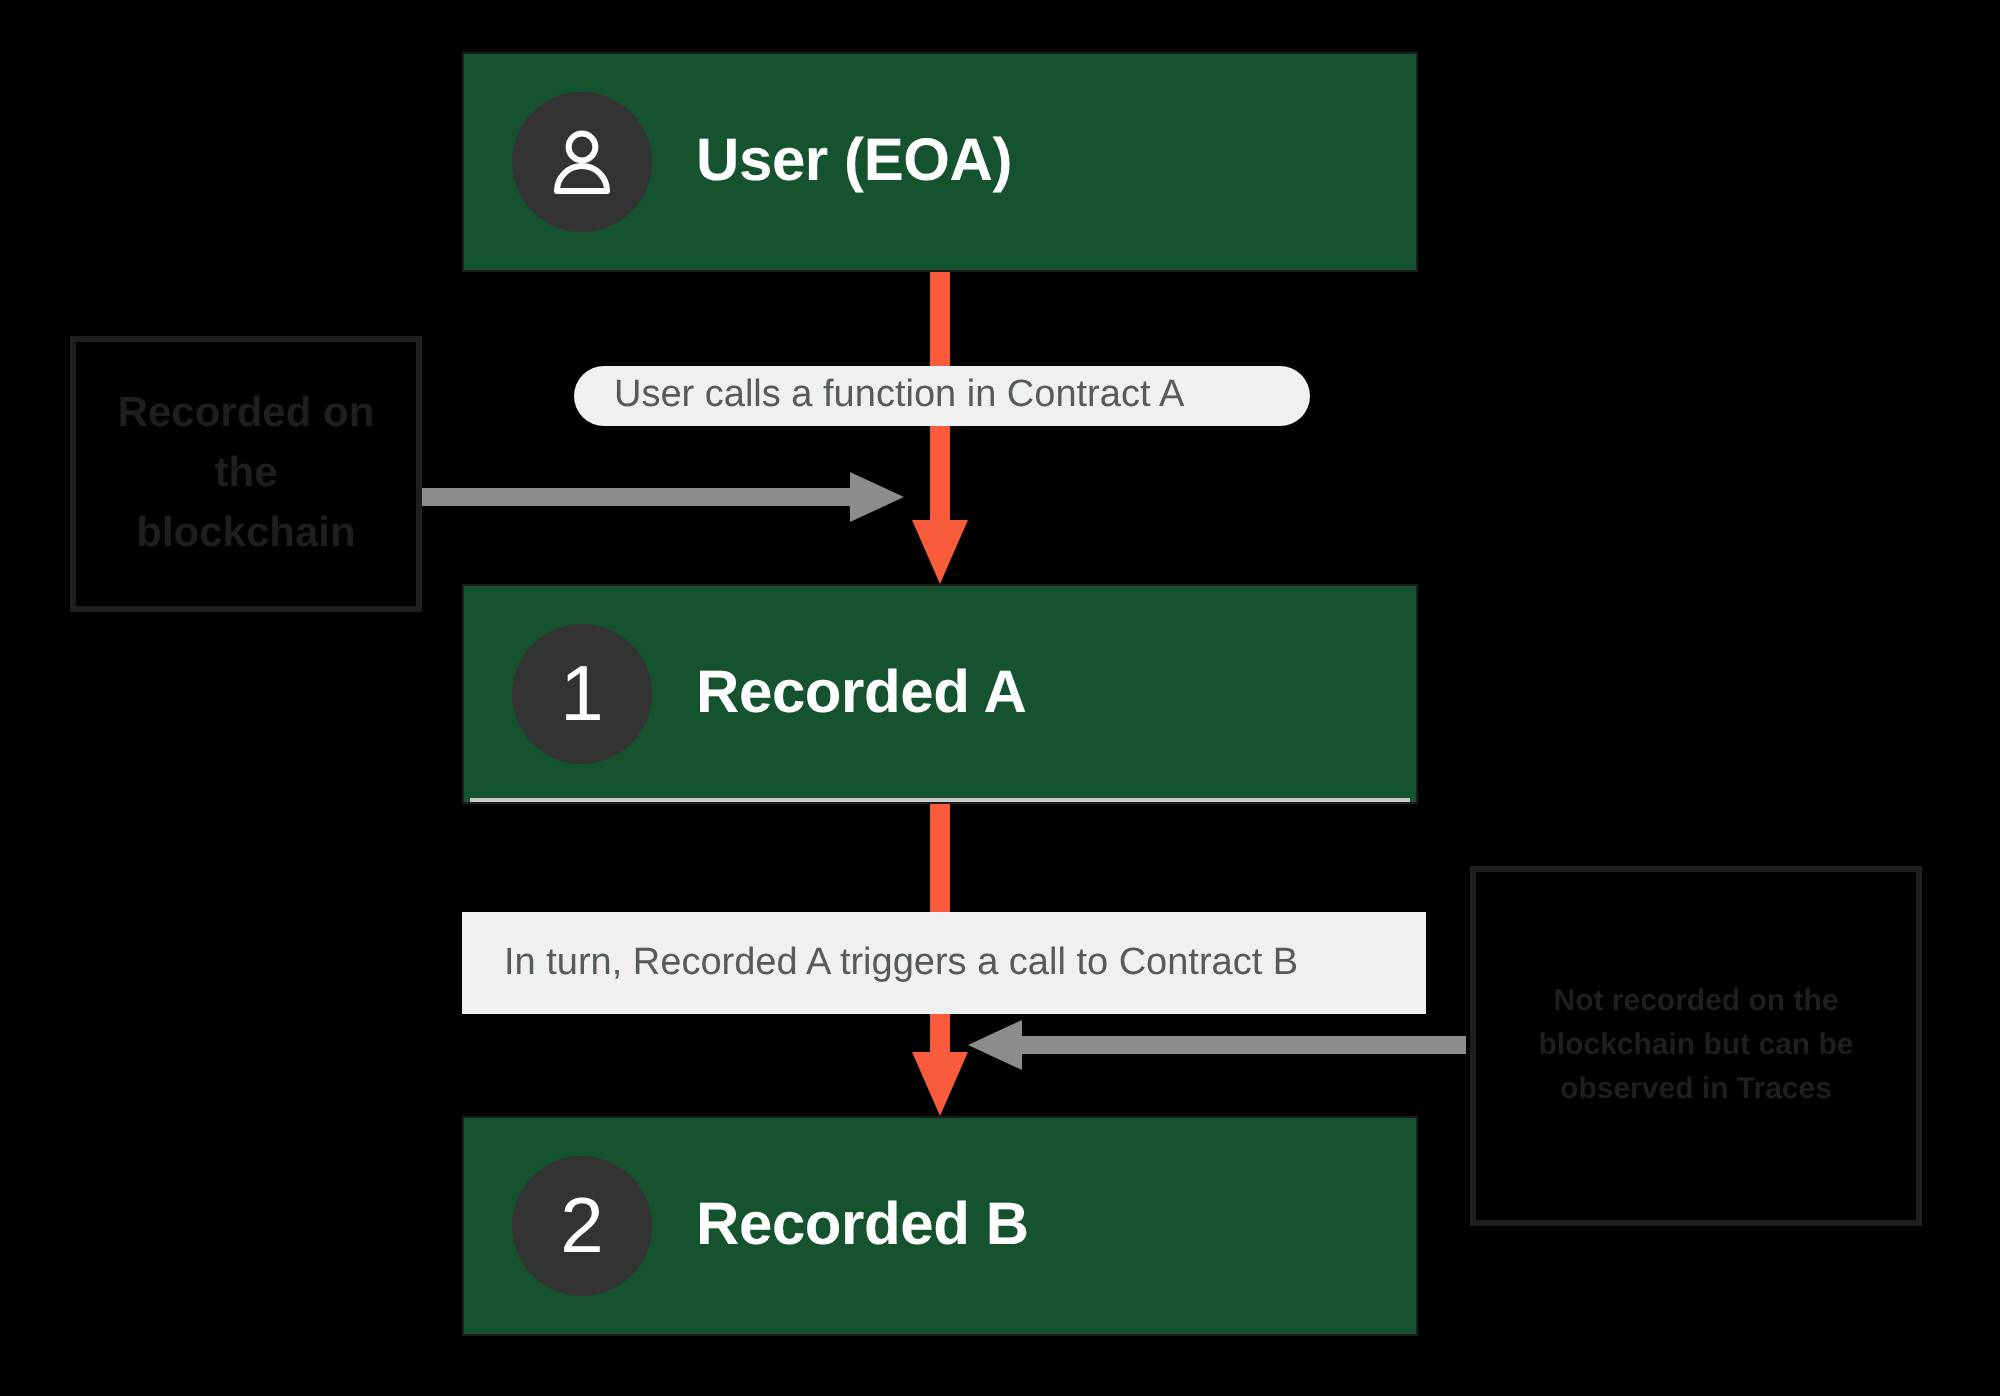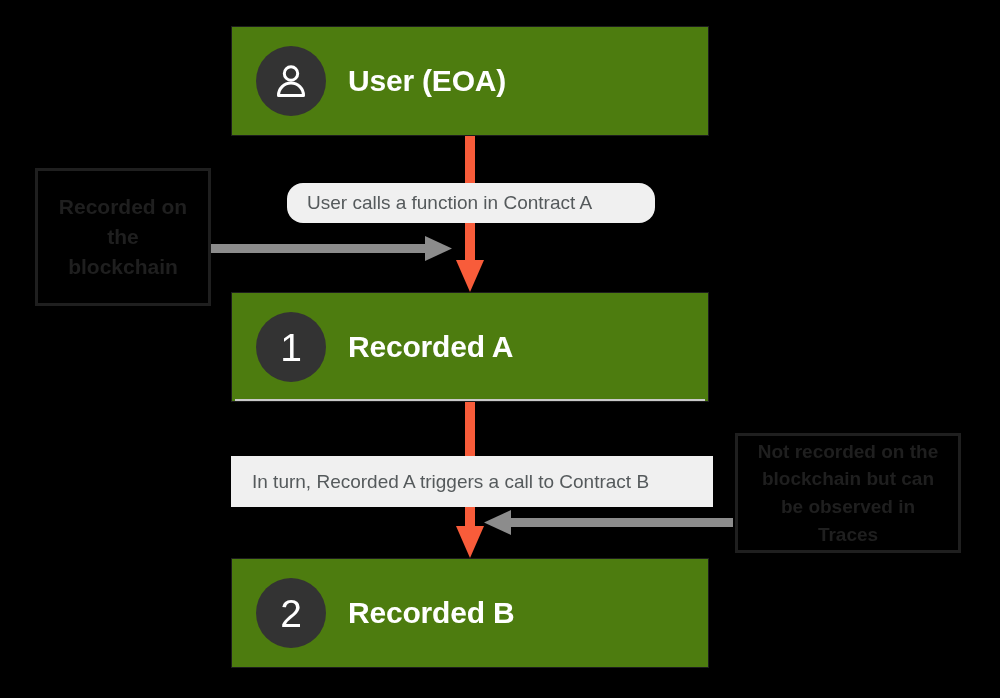--- a/index.html
+++ b/index.html
@@ -20,21 +20,21 @@
     background: #000000;
     overflow: hidden;
   }
 
   
   .node {
     position: absolute;
     left: 231px;
     width: 478px;
     height: 110px;
-    background: #4d7c0f;
+    background: #14532d;
     border: 1px solid #1d1d1d;
     box-sizing: border-box;
     display: flex;
     align-items: center;
     padding-left: 24px;
     z-index: 4;
   }
   .node.has-underline::after {
     content: "";
     position: absolute;
@@ -87,21 +87,21 @@
     color: #555a5c;
     font-size: 19px;
     font-weight: 400;
     white-space: nowrap;
     z-index: 6;
   }
   #caption-1 {
     left: 287px;
     top: 183px;
     width: 368px;
-    height: 40px;
+    height: 30px;
     padding-left: 20px;
     border-radius: 16px;
   }
   #caption-2 {
     left: 231px;
     top: 456px;
     width: 482px;
     height: 51px;
     padding-left: 21px;
   }
@@ -126,22 +126,22 @@
     width: 176px;
     height: 138px;
     font-size: 21px;
     line-height: 1.42;
     padding: 0 12px;
   }
   #note-right {
     left: 735px;
     top: 433px;
     width: 226px;
-    height: 120px;
-    font-size: 19px;
+    height: 180px;
+    font-size: 15px;
     line-height: 1.45;
     padding: 0 12px;
   }
 
   
   .arrow-svg {
     position: absolute;
     z-index: 2;
     overflow: visible;
   }

